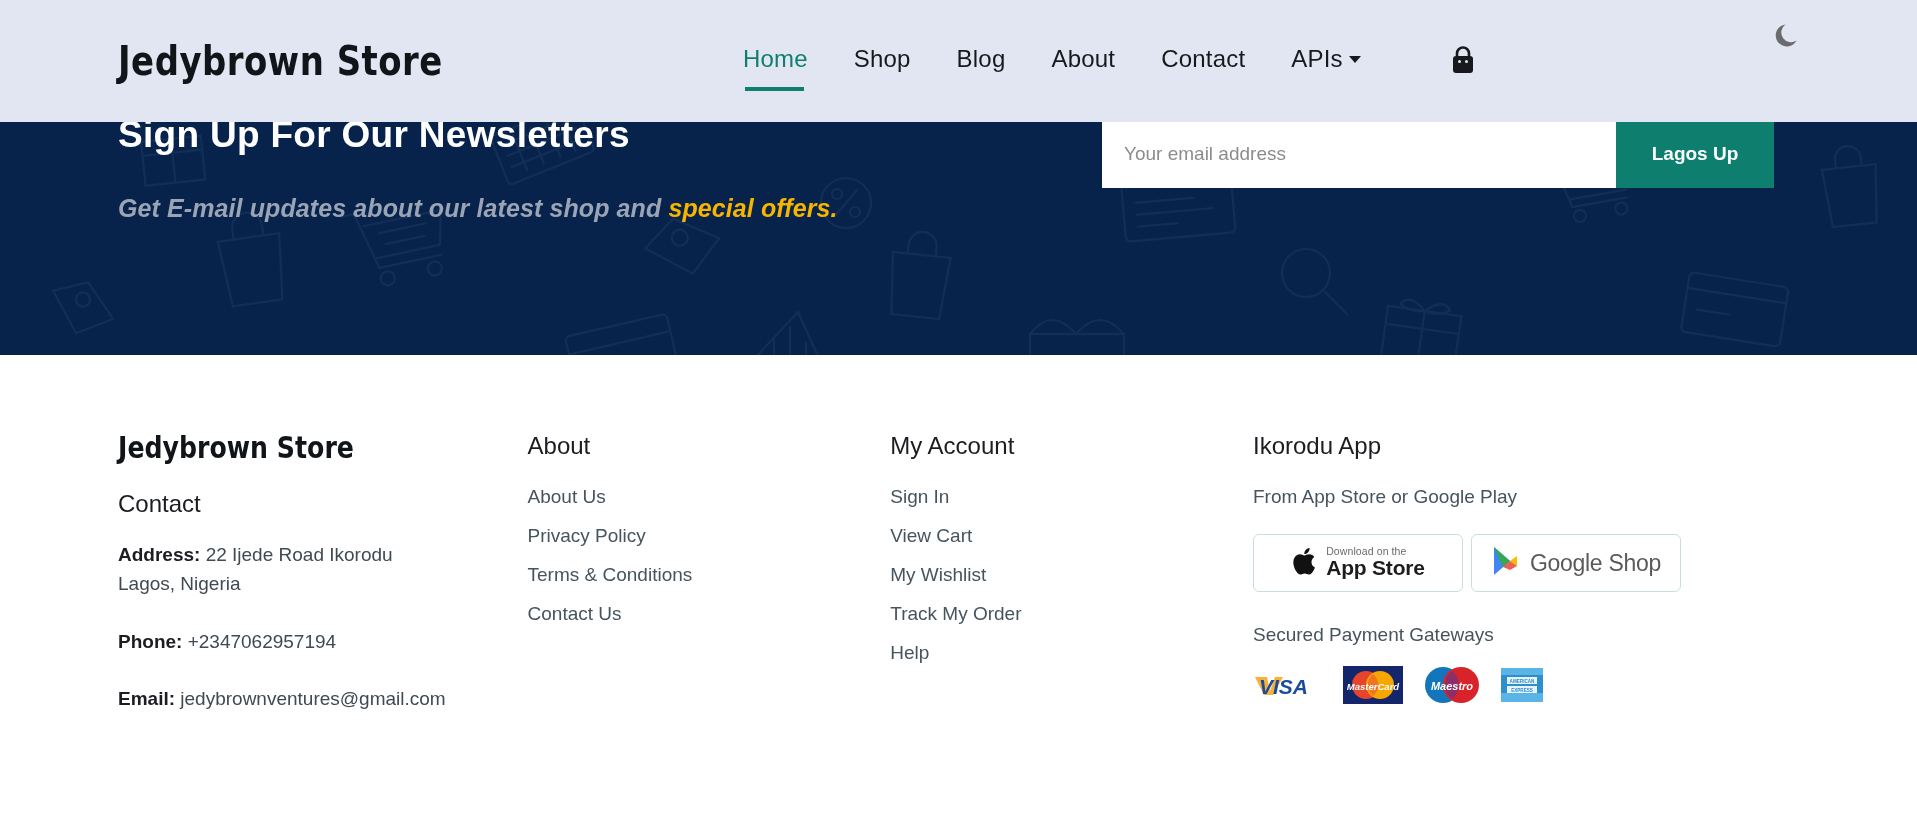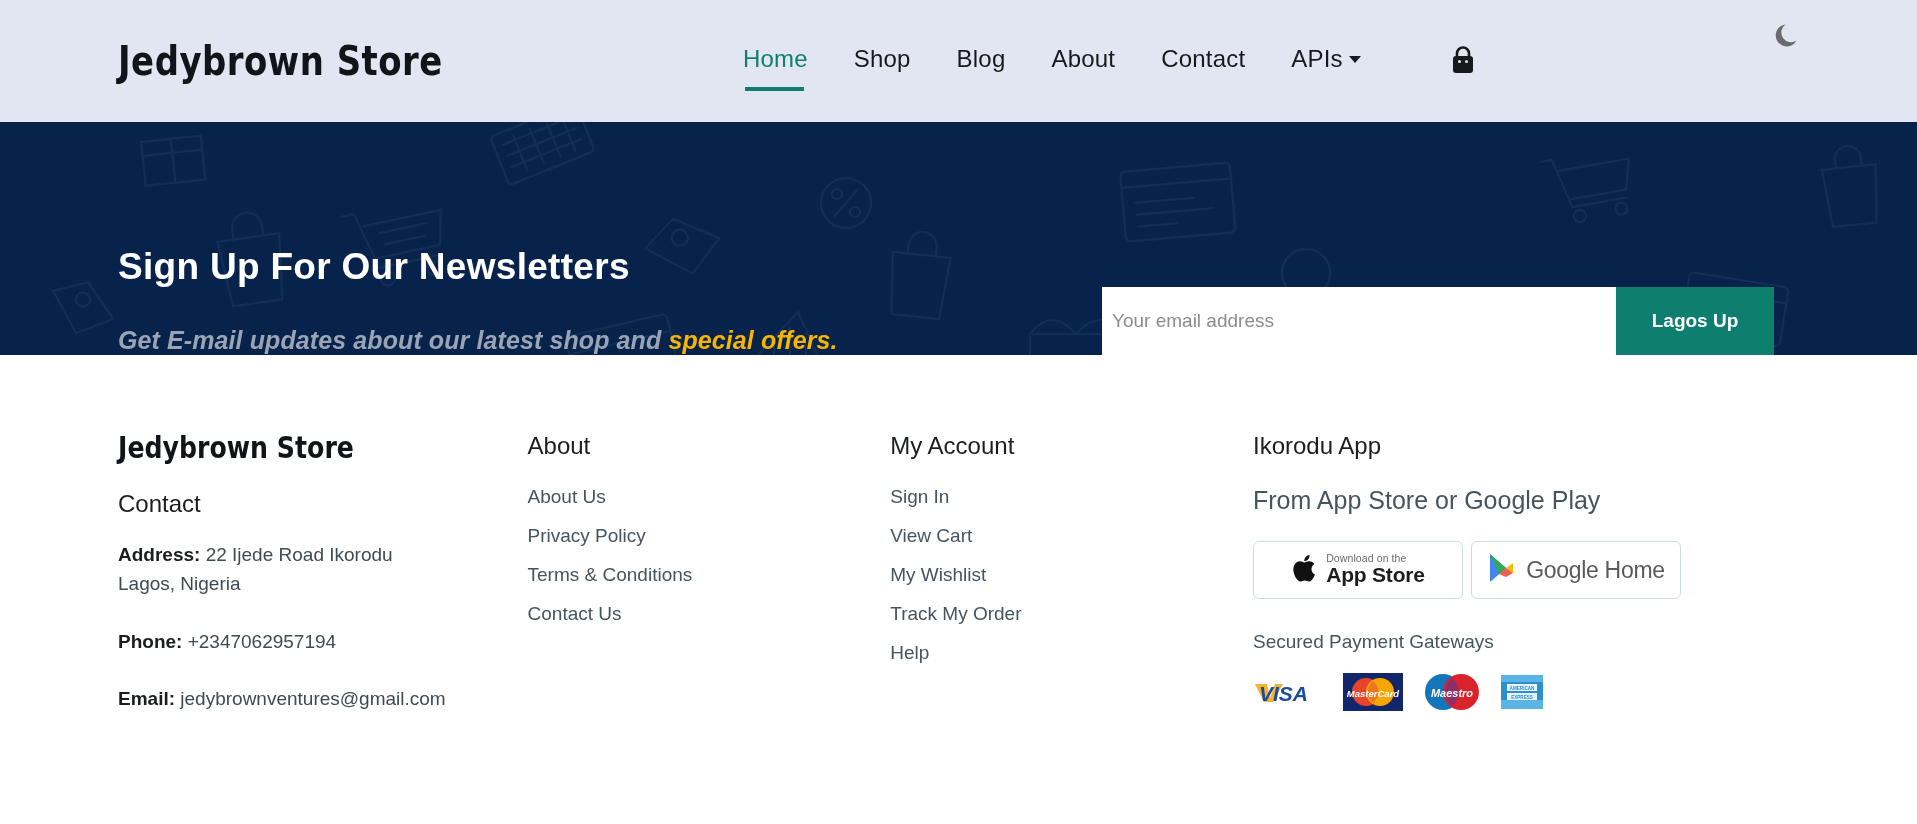--- a/index.html
+++ b/index.html
@@ -83,21 +83,21 @@
   }
   .news-pattern {
     position: absolute;
     inset: 0;
     opacity: 0.5;
   }
   .news-inner {
     position: relative;
     height: 100%;
     display: flex;
-    align-items: flex-end;
+    align-items: flex-start;
     padding: 0 118px;
   }
   .news-left { flex: 0 0 auto; width: 900px; }
   .news-title {
     font-size: 37px;
     font-weight: 700;
     color: #ffffff;
     letter-spacing: 0.3px;
     margin-top: -8px;
   }
@@ -116,21 +116,21 @@
     margin-right: 25px;
     width: 672px;
     height: 68px;
     margin-top: -2px;
   }
   .email-input {
     flex: 1;
     border: none;
     outline: none;
     background: #ffffff;
-    padding: 0 10px;
+    padding: 0 22px;
     font-family: "Liberation Sans", sans-serif;
     font-size: 19px;
     color: #333333;
   }
   .email-input::placeholder { color: #8c8c8c; }
   .signup-btn {
     width: 158px;
     border: none;
     background: #0e7f6f;
     color: #ffffff;
@@ -184,21 +184,21 @@
   }
   .link-list { list-style: none; }
   .link-list li {
     font-size: 19px;
     color: #46545e;
     margin-bottom: 17px;
     cursor: pointer;
   }
 
   .app-sub {
-    font-size: 25px;
+    font-size: 19px;
     color: #46545e;
     margin-bottom: 26px;
   }
   .badges { display: flex; gap: 8px; margin-bottom: 32px; }
   .badge {
     width: 210px;
     height: 58px;
     border: 1px solid #c9dfdb;
     border-radius: 6px;
     background: #ffffff;
@@ -453,21 +453,21 @@
         <span>
           <svg width="30" height="32" viewBox="0 0 30 32">
             <path d="M3 2 L19 16 L3 30 Z" fill="#4285f4"></path>
             <path d="M3 2 L19 16 L3 30 Z" fill="none"></path>
             <path d="M3 2 L19 16 L12 22 Z" fill="#34a853"></path>
             <path d="M3 30 L12 22 L19 16 Z" fill="#ea4335"></path>
             <path d="M19 16 L26 11 L26 21 Z" fill="#fbbc04"></path>
             <path d="M12 22 L19 16 L26 21 L19 25 Z" fill="#ea4335" opacity="0.85"></path>
           </svg>
         </span>
-        <span class="badge-gp">Google Home</span>
+        <span class="badge-gp">Google Shop</span>
       </div>
     </div>
 
     <div class="secured">Secured Payment Gateways</div>
 
     <div class="pay-row">
       <span>
         <svg width="74" height="28" viewBox="0 0 74 28">
           <path d="M2 6 L14 6 L17 20 L22 6 L30 6 L20 24 L11 24 Z" fill="#f8b134"></path>
           <text x="6" y="23" font-family="Liberation Sans, sans-serif" font-size="21" font-weight="bold" font-style="italic" fill="#1a4b9c">VISA</text>

